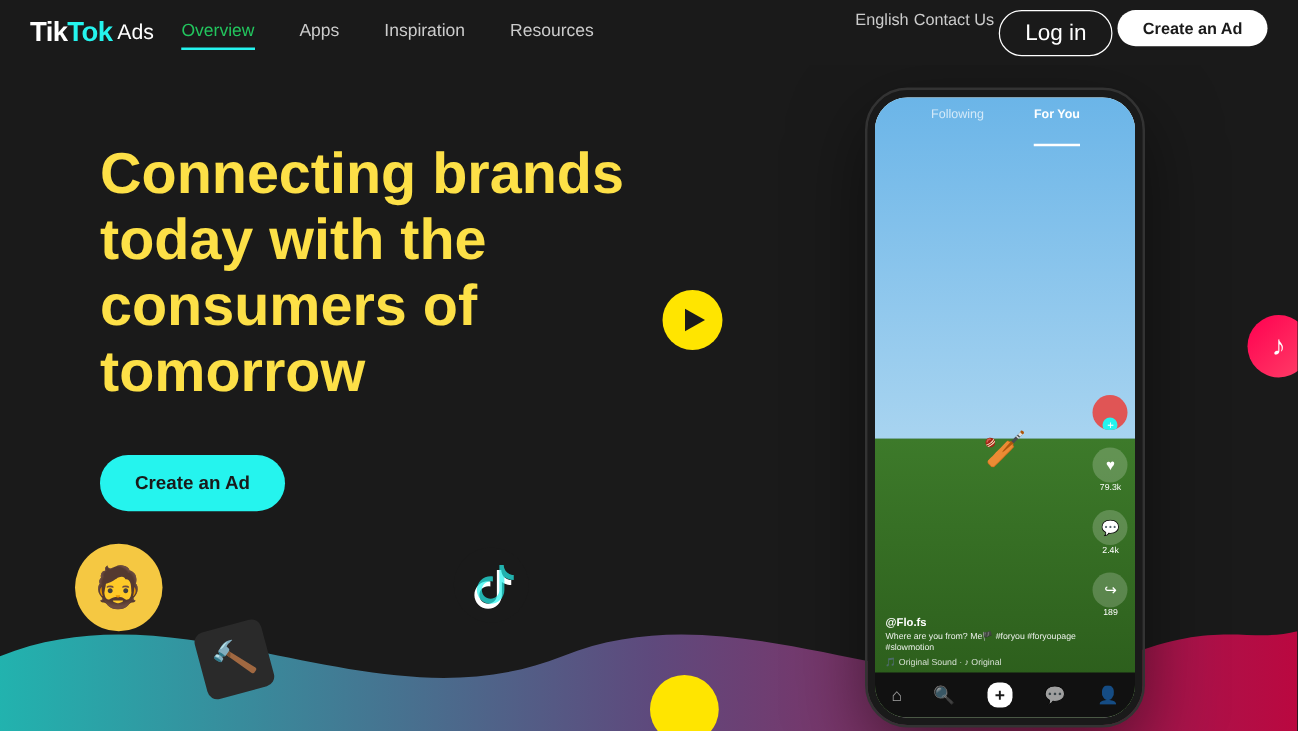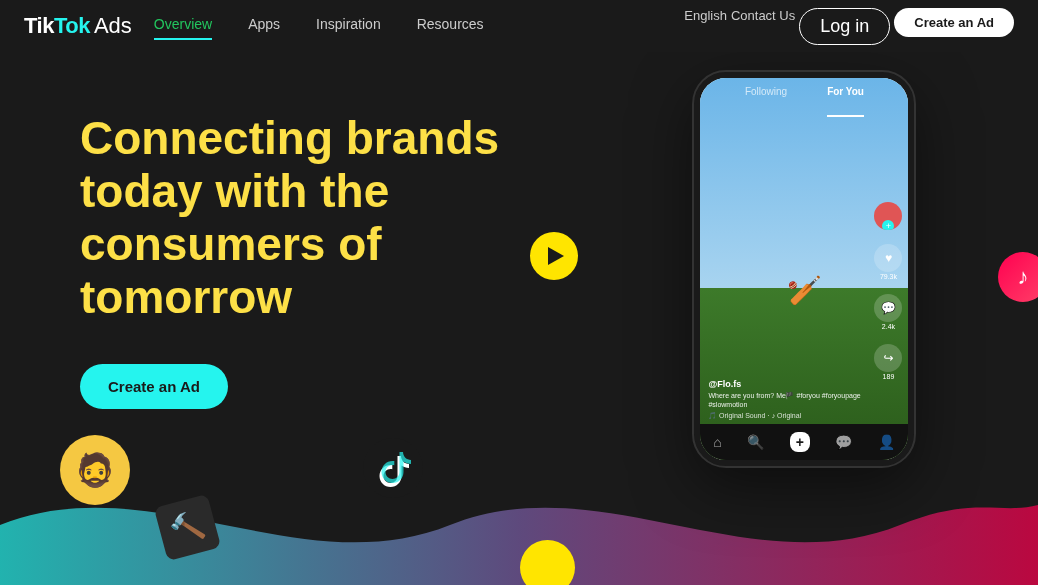--- a/index.html
+++ b/index.html
@@ -36,21 +36,21 @@
       font-size: 22px;
       font-weight: 800;
       color: #fff;
       letter-spacing: -0.5px;
     }
 
     .logo-tiktok span.tik { color: #fff; }
     .logo-tiktok span.tok { color: #25F4EE; }
 
     .logo-ads {
-      font-size: 22px;
+      font-size: 17px;
       font-weight: 400;
       color: #fff;
       margin-left: 4px;
     }
 
     .nav-links {
       display: flex;
       align-items: center;
       gap: 36px;
       flex: 1;
@@ -220,21 +220,21 @@
       display: flex;
       align-items: flex-start;
       justify-content: center;
       padding-top: 20px;
       position: relative;
       z-index: 2;
     }
 
     .phone-mock {
       width: 220px;
-      height: 394px;
+      height: 508px;
       background: #fff;
       border-radius: 32px;
       overflow: hidden;
       position: relative;
       box-shadow: 0 20px 60px rgba(0,0,0,0.5);
       border: 6px solid #1a1a1a;
       outline: 2px solid #333;
     }
 
     .phone-top-bar {

